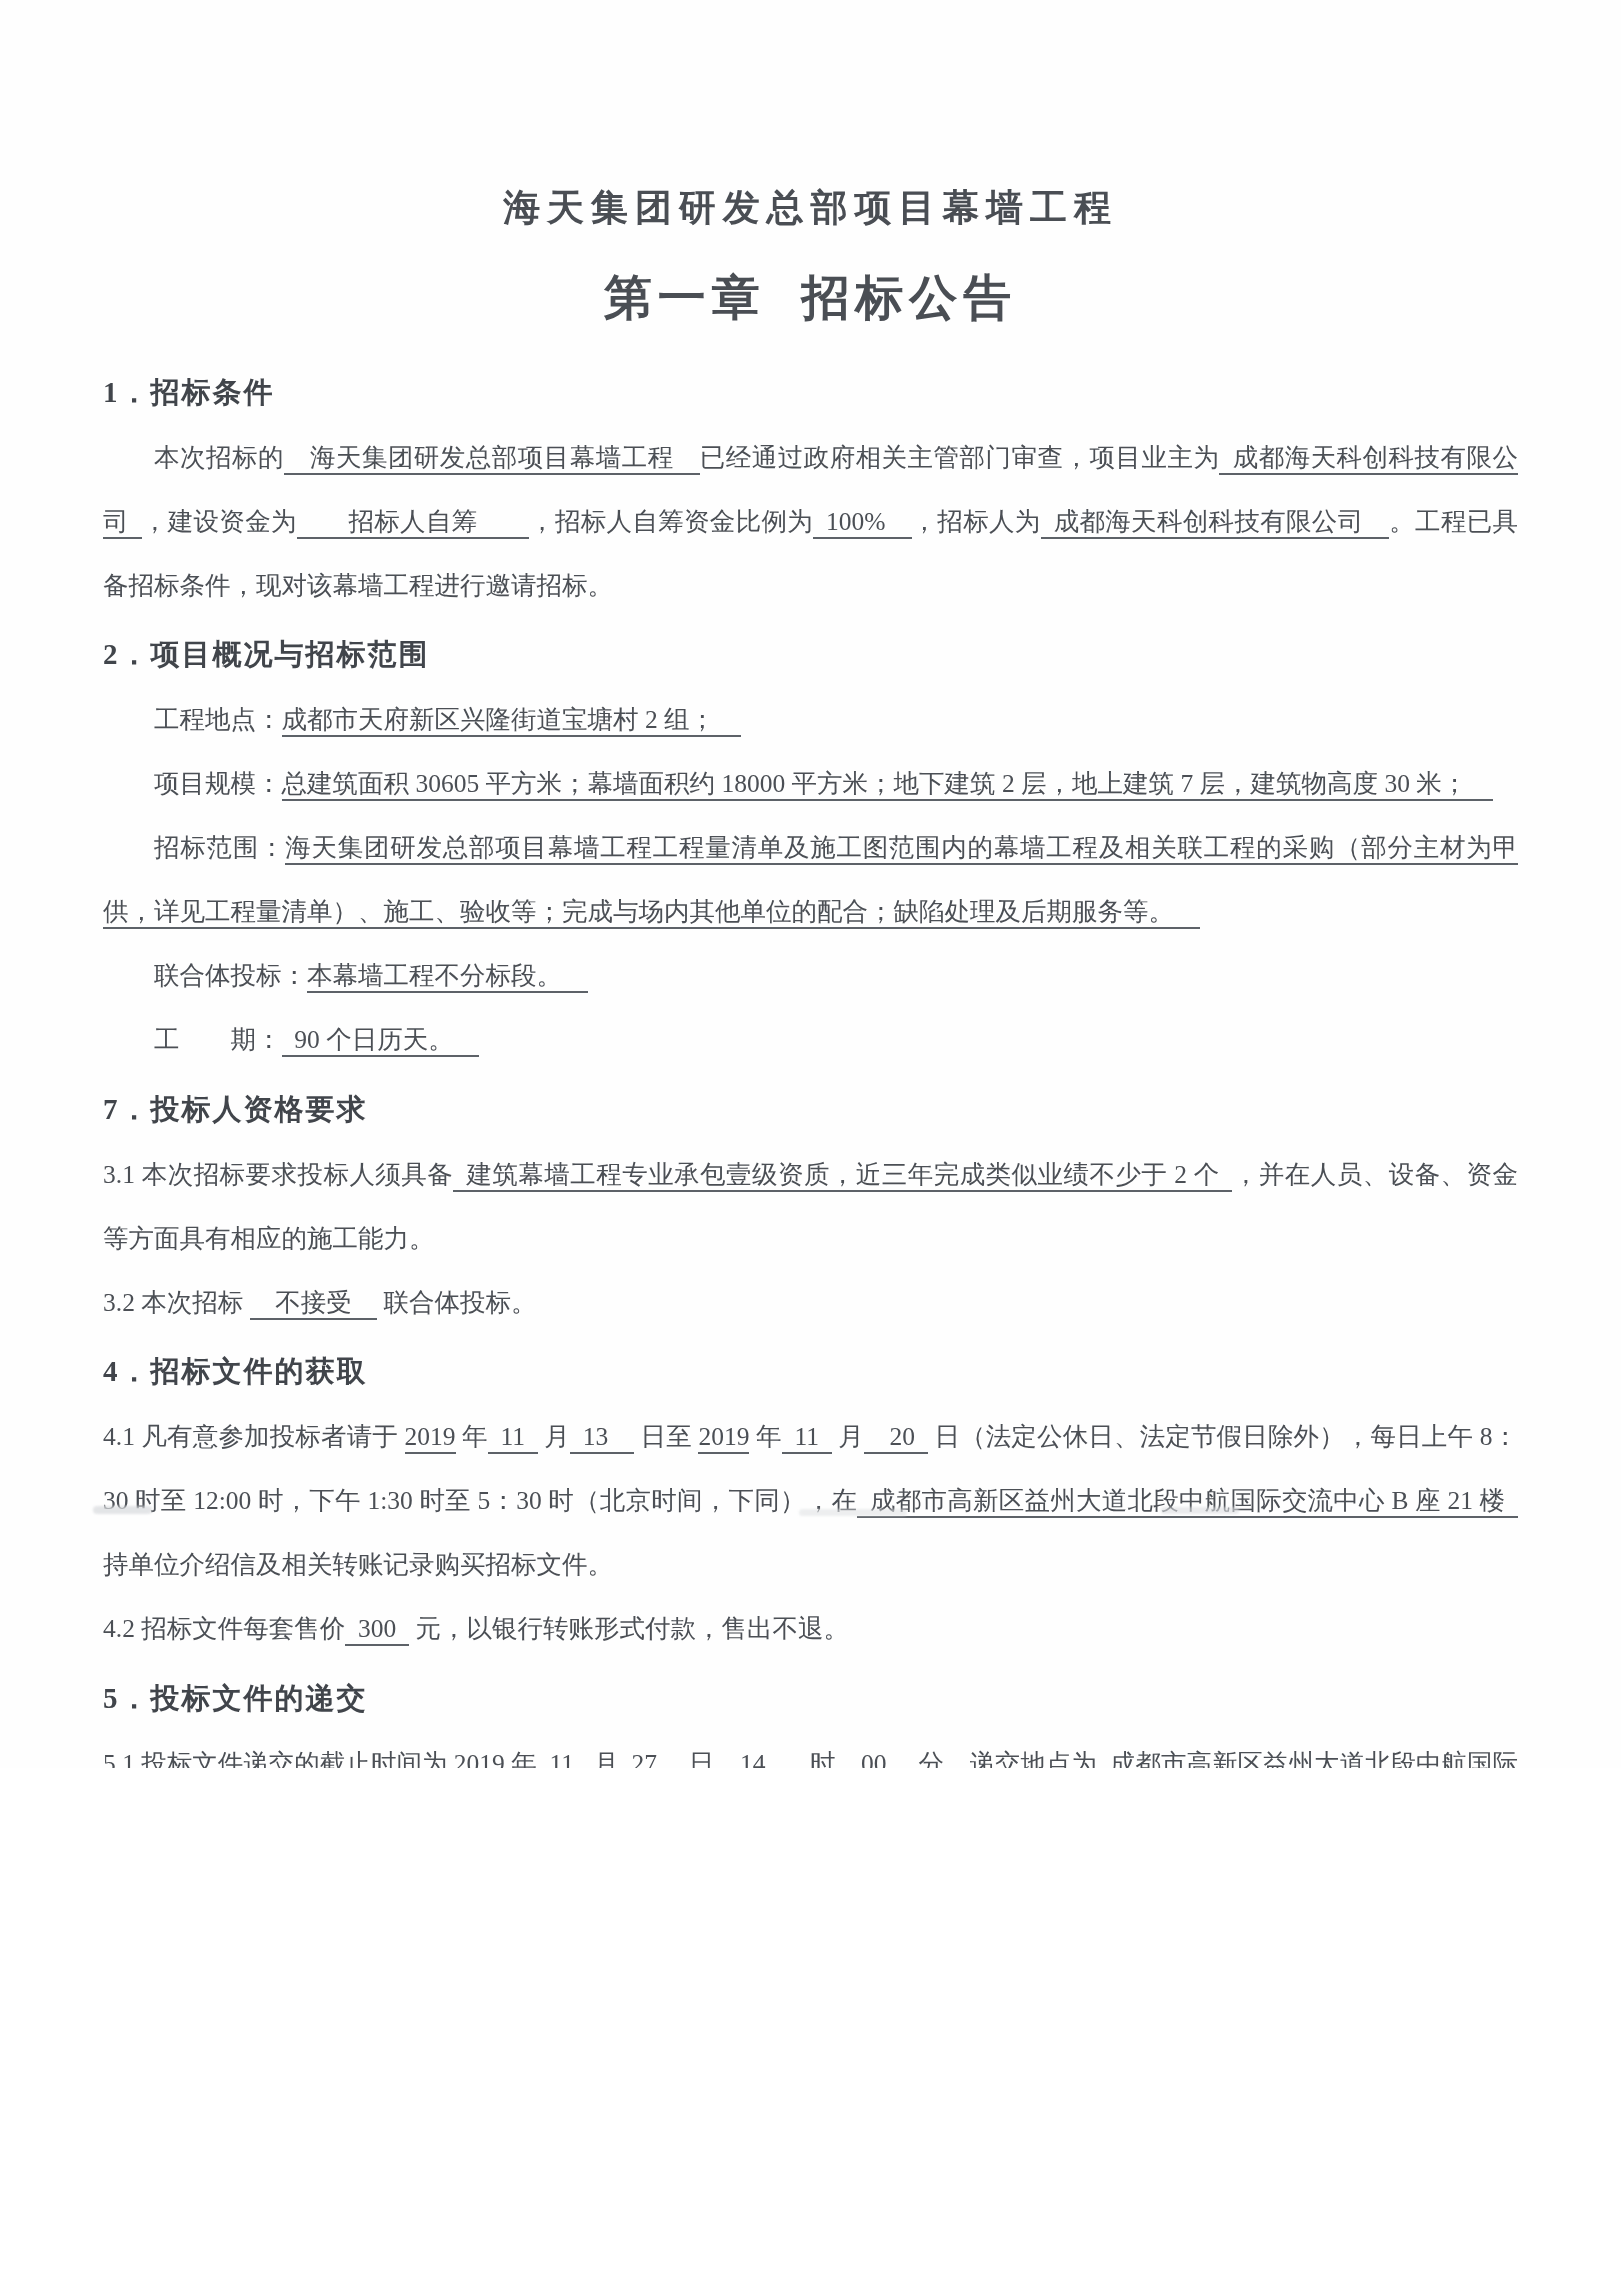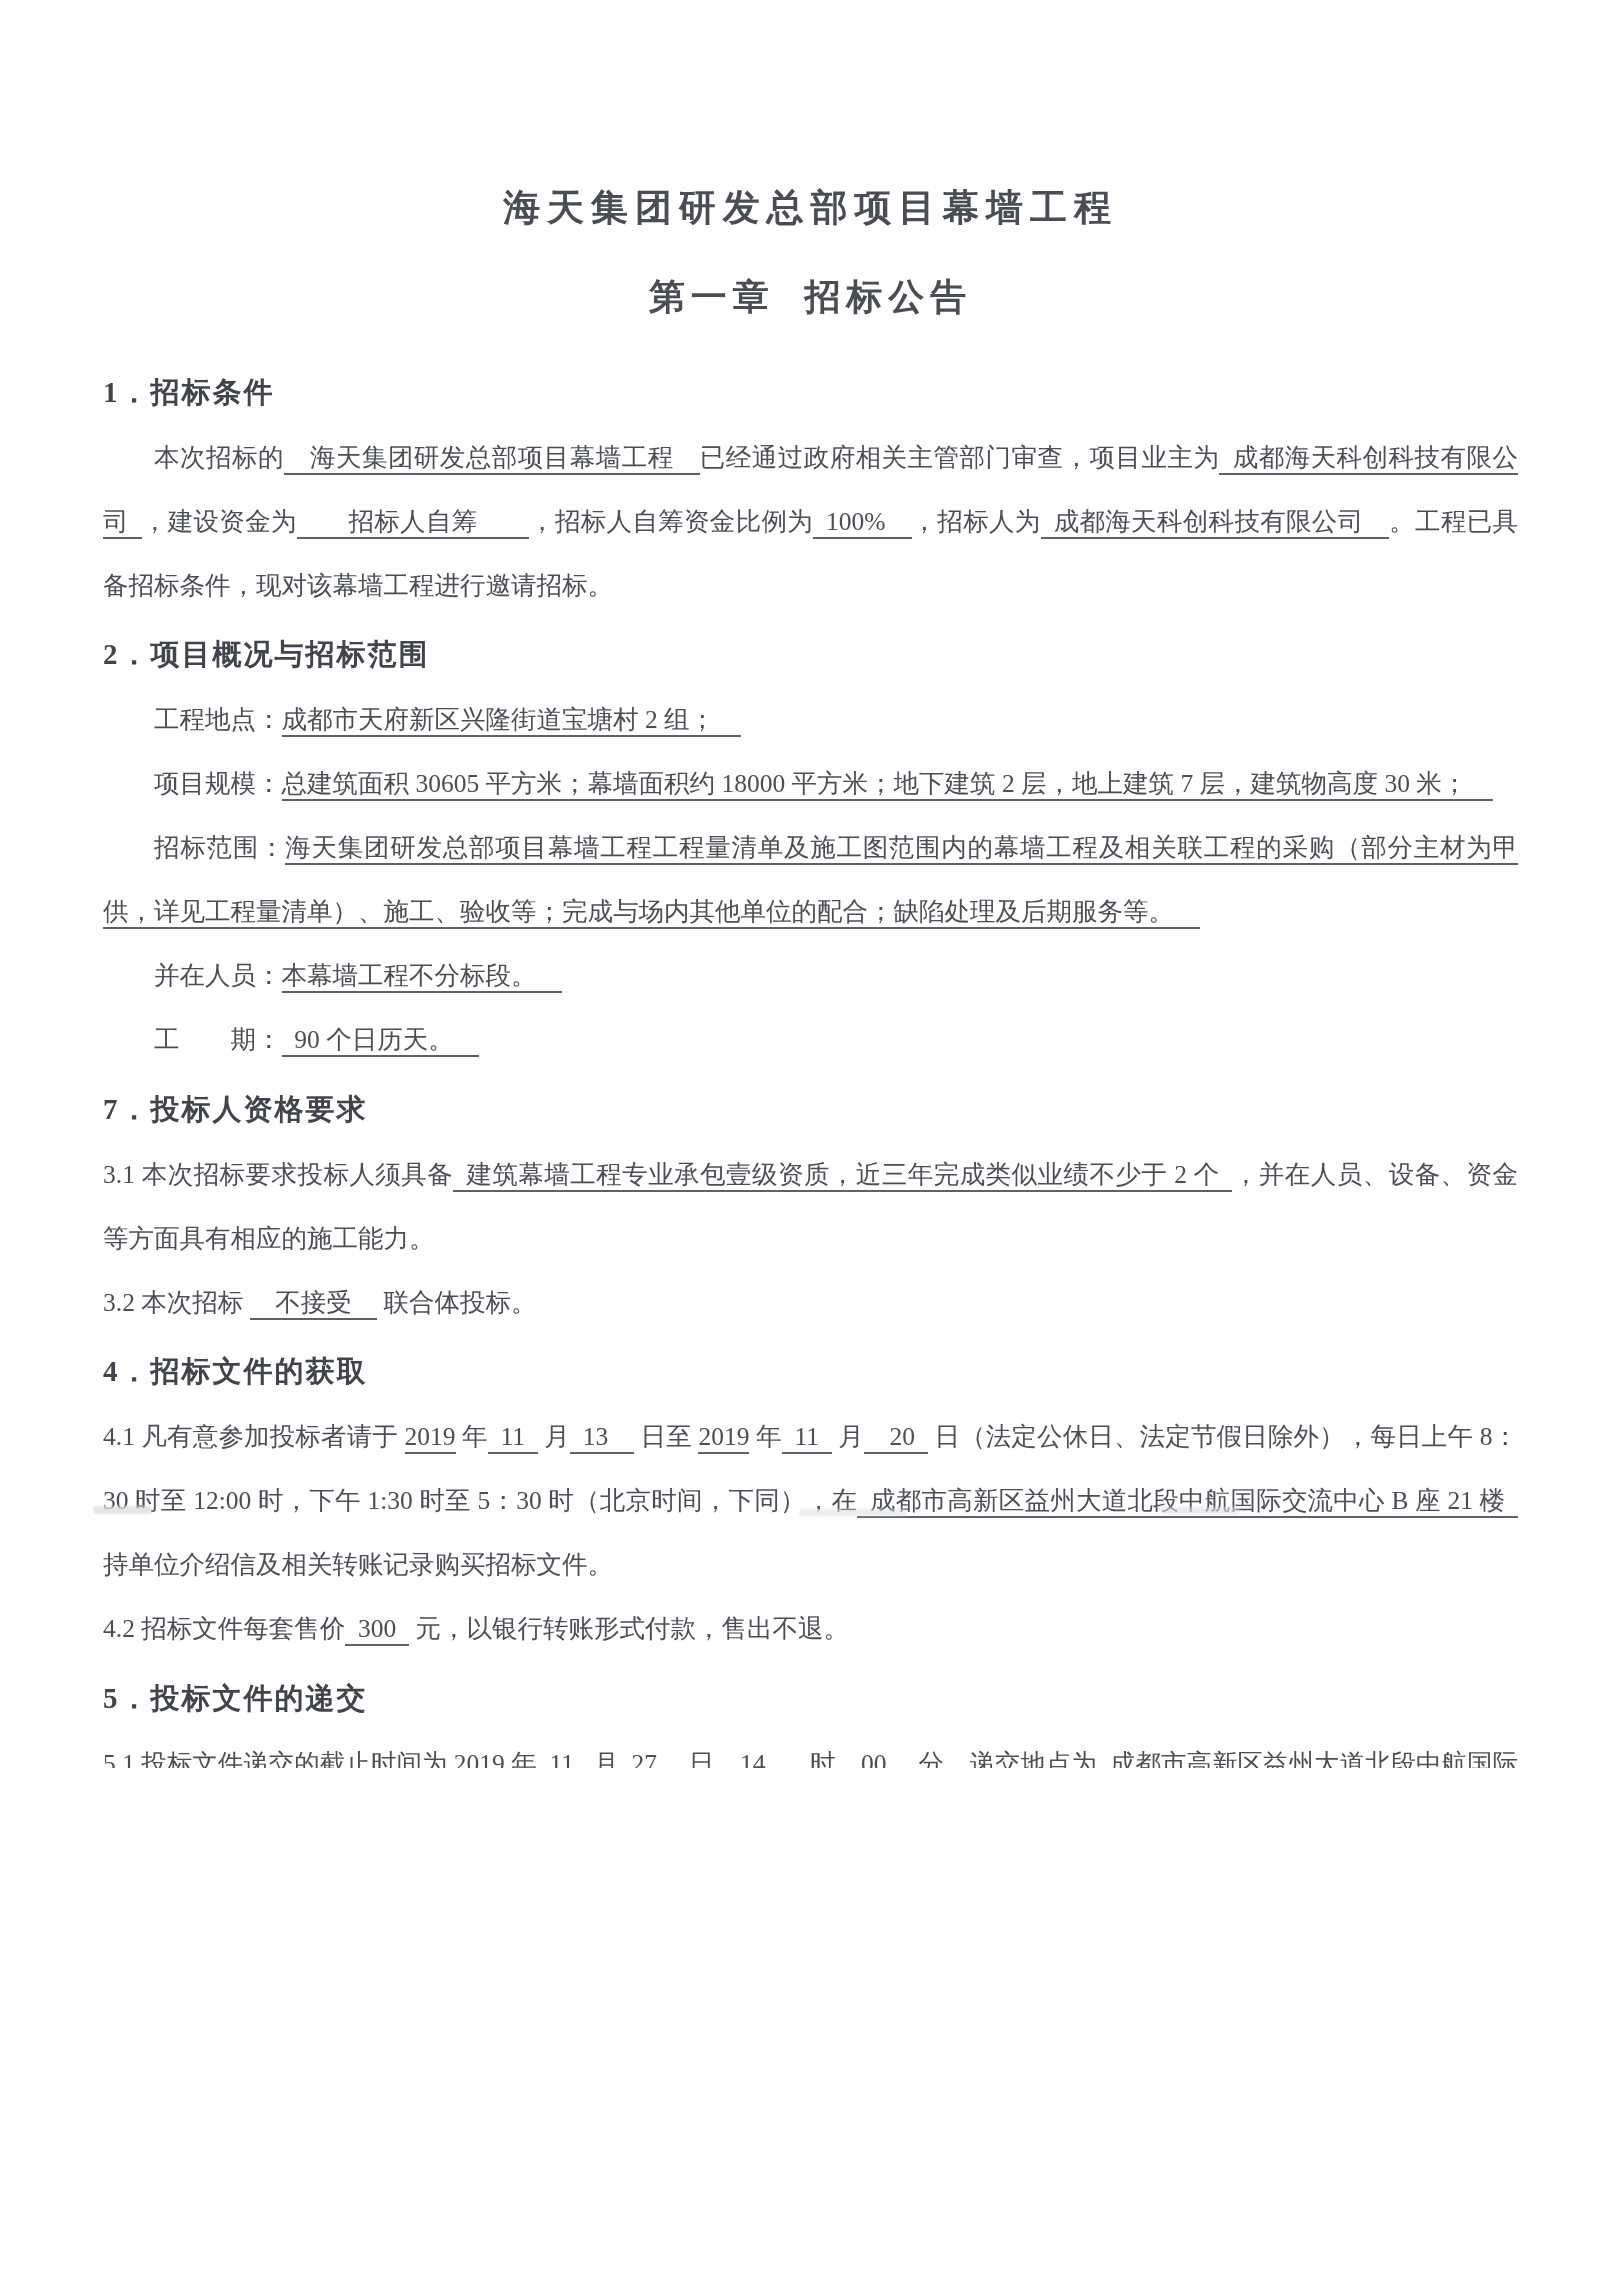--- a/index.html
+++ b/index.html
@@ -22,21 +22,21 @@
     font-size:37px;
     font-weight:bold;
     letter-spacing:6.9px;
     line-height:51px;
     color:#4a4e54;
     white-space:pre-wrap;
   }
   .chapter{
     margin:39px 0 0 0;
     text-align:center;
-    font-size:36px;
+    font-size:48px;
     font-weight:bold;
     letter-spacing:5.9px;
     line-height:51px;
     color:#4a4e54;
     white-space:pre-wrap;
   }
   .sec{
     margin:15.7px 0 11.8px 0;
     font-size:29px;
     font-weight:bold;
@@ -93,21 +93,21 @@
   <h1 class="title">海天集团研发总部项目幕墙工程</h1>
   <h2 class="chapter">第一章  招标公告</h2>
 
   <h3 class="sec sec-first">1．招标条件</h3>
   <p class="body indent"><span>本次招标的</span><span class="u">　海天集团研发总部项目幕墙工程　</span><span>已经通过政府相关主管部门审查，项目业主为</span><span class="u"> 成都海天科创科技有限公司 </span><span>，建设资金为</span><span class="u">　　招标人自筹　　</span><span>，招标人自筹资金比例为</span><span class="u"> 100%　</span><span>，招标人为</span><span class="u"> 成都海天科创科技有限公司　</span><span>。工程已具备招标条件，现对该幕墙工程进行邀请招标。</span></p>
 
   <h3 class="sec">2．项目概况与招标范围</h3>
   <p class="body indent"><span>工程地点：</span><span class="u">成都市天府新区兴隆街道宝塘村 2 组；　</span></p>
   <p class="body indent"><span>项目规模：</span><span class="u">总建筑面积 30605 平方米；幕墙面积约 18000 平方米；地下建筑 2 层，地上建筑 7 层，建筑物高度 30 米；　</span></p>
   <p class="body indent"><span>招标范围：</span><span class="u">海天集团研发总部项目幕墙工程工程量清单及施工图范围内的幕墙工程及相关联工程的采购（部分主材为甲供，详见工程量清单）、施工、验收等；完成与场内其他单位的配合；缺陷处理及后期服务等。　</span></p>
-  <p class="body indent"><span>并在人员：</span><span class="u">本幕墙工程不分标段。　</span></p>
+  <p class="body indent"><span>联合体投标：</span><span class="u">本幕墙工程不分标段。　</span></p>
   <p class="body indent"><span>工　　期：</span><span class="u"> 90 个日历天。　</span></p>
 
   <h3 class="sec">7．投标人资格要求</h3>
   <p class="body"><span>3.1 本次招标要求投标人须具备</span><span class="u"> 建筑幕墙工程专业承包壹级资质，近三年完成类似业绩不少于 2 个 </span><span>，并在人员、设备、资金等方面具有相应的施工能力。</span></p>
   <p class="body"><span>3.2 本次招标 </span><span class="u">　不接受　</span><span> 联合体投标。</span></p>
 
   <h3 class="sec">4．招标文件的获取</h3>
   <p class="body"><span>4.1 凡有意参加投标者请于 </span><span class="u">2019</span><span> 年</span><span class="u"> 11 </span><span> 月</span><span class="u"> 13　</span><span> 日至 </span><span class="u">2019</span><span> 年</span><span class="u"> 11 </span><span> 月</span><span class="u">　20 </span><span> 日（法定公休日、法定节假日除外），每日上午 8：30 时至 12:00 时，下午 1:30 时至 5：30 时（北京时间，下同），在</span><span class="u"> 成都市高新区益州大道北段中航国际交流中心 B 座 21 楼 </span><span>持单位介绍信及相关转账记录购买招标文件。</span></p>
   <p class="body"><span>4.2 招标文件每套售价</span><span class="u"> 300 </span><span> 元，以银行转账形式付款，售出不退。</span></p>
 

